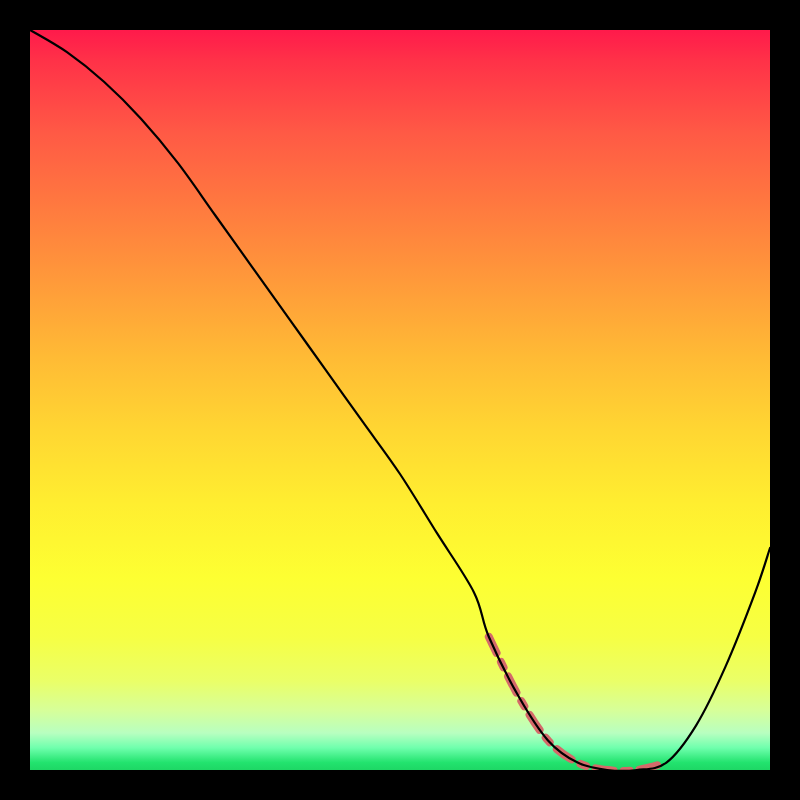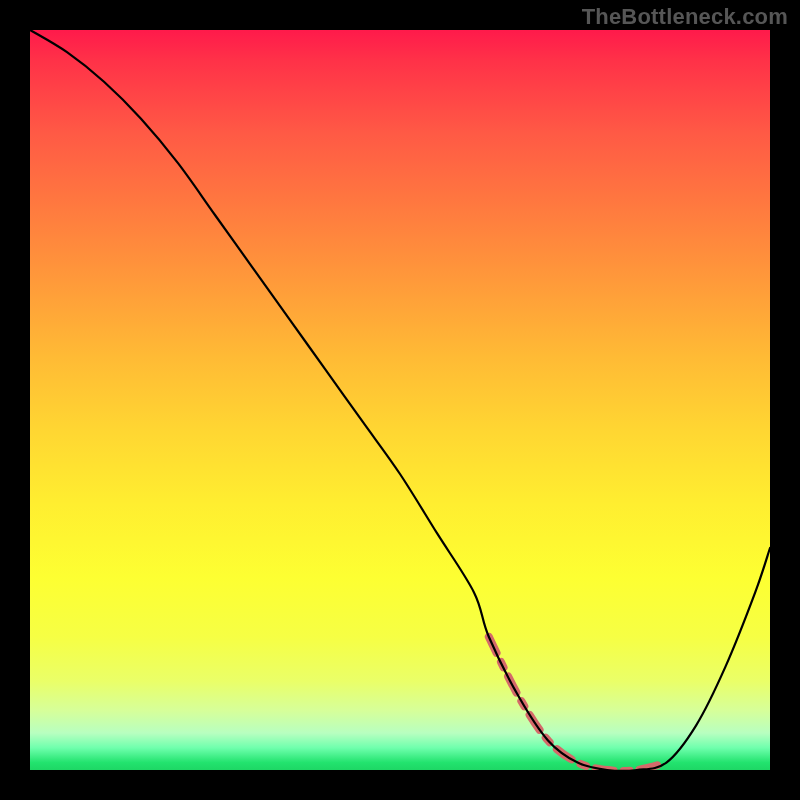--- a/index.html
+++ b/index.html
@@ -65,21 +65,20 @@
     stroke-width: 8;
     stroke-linecap: round;
     stroke-linejoin: round;
     stroke-dasharray: 18 10 6 10 18 10 6 10 18 10 6 10;
   }
 </style>
 </head>
 <body>
 
 <div class="stage">
-  <div class="watermark">TheBottleneck.com</div>
 
   <div class="plot">
     <svg class="curve" viewBox="0 0 740 740" preserveAspectRatio="none">
       <path id="valleyPath" class="valley" d="M 458.80 606.80 C 463.73 616.67, 478.53 648.73, 488.40 666.00 C 498.27 683.27, 508.13 699.30, 518.00 710.40 C 527.87 721.50, 537.73 727.67, 547.60 732.60 C 557.47 737.53, 567.33 738.77, 577.20 740.00 C 587.07 741.23, 596.93 741.23, 606.80 740.00 C 616.67 738.77, 631.47 733.83, 636.40 732.60"></path>
       <path id="mainPath" class="main" d="M 0.00 0.00 C 6.17 3.70, 24.67 13.57, 37.00 22.20 C 49.33 30.83, 61.67 40.70, 74.00 51.80 C 86.33 62.90, 98.67 75.23, 111.00 88.80 C 123.33 102.37, 135.67 117.17, 148.00 133.20 C 160.33 149.23, 172.67 167.73, 185.00 185.00 C 197.33 202.27, 209.67 219.53, 222.00 236.80 C 234.33 254.07, 246.67 271.33, 259.00 288.60 C 271.33 305.87, 283.67 323.13, 296.00 340.40 C 308.33 357.67, 320.67 374.93, 333.00 392.20 C 345.33 409.47, 357.67 425.50, 370.00 444.00 C 382.33 462.50, 394.67 483.47, 407.00 503.20 C 419.33 522.93, 435.37 545.13, 444.00 562.40 C 452.63 579.67, 451.40 589.53, 458.80 606.80 C 466.20 624.07, 478.53 648.73, 488.40 666.00 C 498.27 683.27, 508.13 699.30, 518.00 710.40 C 527.87 721.50, 537.73 727.67, 547.60 732.60 C 557.47 737.53, 567.33 738.77, 577.20 740.00 C 587.07 741.23, 596.93 741.23, 606.80 740.00 C 616.67 738.77, 626.53 740.00, 636.40 732.60 C 646.27 725.20, 656.13 711.63, 666.00 695.60 C 675.87 679.57, 685.73 658.60, 695.60 636.40 C 705.47 614.20, 717.80 582.13, 725.20 562.40 C 732.60 542.67, 737.53 525.40, 740.00 518.00"></path>
     </svg>
   </div>
 </div>
 
 </body></html>

